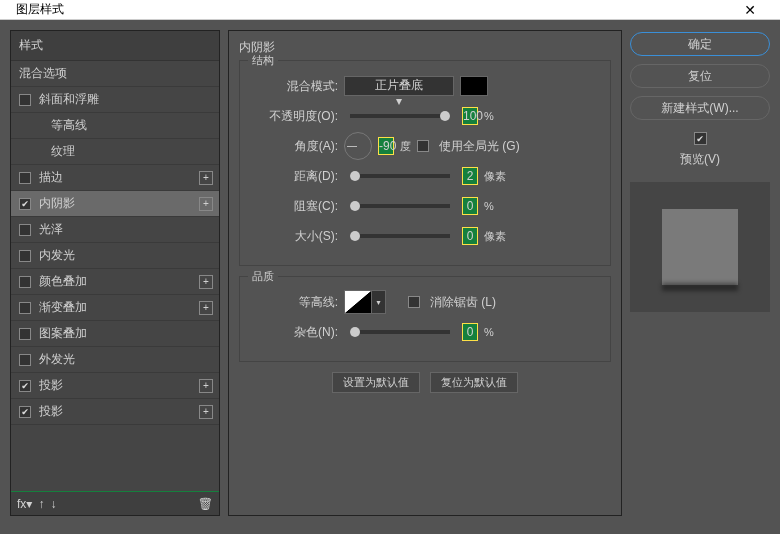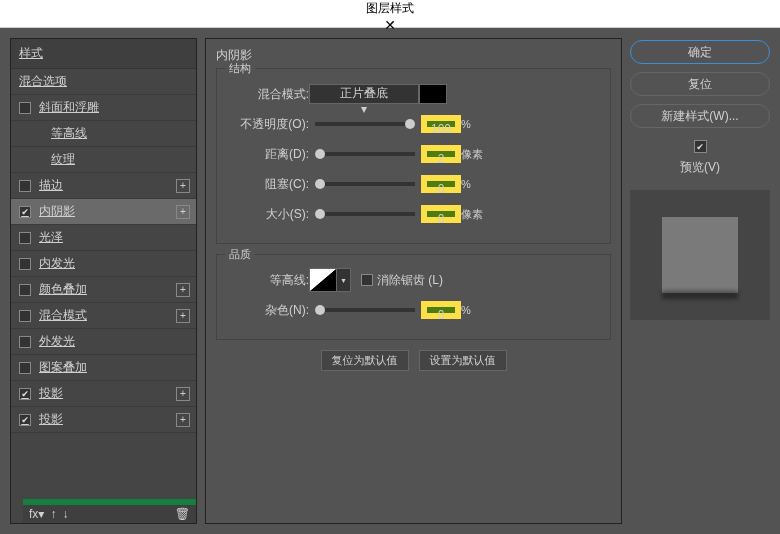--- a/index.html
+++ b/index.html
@@ -1,43 +1,43 @@
 <!DOCTYPE html>
 <html><head>
 <meta charset="utf-8">
 <style>
 * { box-sizing: border-box; margin: 0; padding: 0; font-family: "Microsoft YaHei", sans-serif; font-size: 12px; color: #d0d0d0; }
 body { background: #535353; width: 780px; height: 534px; overflow: hidden; }
-.titlebar { height: 28px; background: #fff; display: flex; align-items: center; justify-content: space-between; padding: 0 16px; border-bottom: 1px solid #ccc; flex-direction: column; }
+.titlebar { height: 20px; background: #fff; display: flex; align-items: center; justify-content: space-between; padding: 0 16px; border-bottom: 1px solid #ccc; }
 .titlebar span { color: #000; font-size: 12px; }
 .closebtn { width: 28px; height: 28px; display: flex; align-items: center; justify-content: center; color: #000; font-size: 14px; cursor: pointer; }
 .content { display: flex; height: 506px; padding: 10px; gap: 8px; }
-.leftpanel { width: 187px; background: #454545; border: 1px solid #222; position: relative; text-decoration: underline; }
+.leftpanel { width: 210px; background: #454545; border: 1px solid #222; position: relative; }
 .lhead { padding: 6px 8px; border-bottom: 1px solid #333; background: #3f3f3f; }
 .litem { display: flex; align-items: center; padding: 5px 8px; border-bottom: 1px solid #3a3a3a; cursor: pointer; position: relative; height: 26px; }
 .litem.sel { background: #6a6a6a; }
 .litem .chk { width: 12px; height: 12px; border: 1px solid #888; margin-right: 8px; display: inline-flex; align-items: center; justify-content: center; font-size: 9px; background: #333; }
 .litem .chk.on::after { content: "✔"; color: #ddd; font-size: 9px; }
 .litem.indent { padding-left: 40px; }
 .litem .plus { position: absolute; right: 6px; top: 50%; transform: translateY(-50%); width: 14px; height: 14px; border: 1px solid #888; display: flex; align-items: center; justify-content: center; font-size: 10px; }
-.lfoot { position: absolute; bottom: 0; left: 0; right: 0; height: 24px; display: flex; align-items: center; justify-content: space-between; padding: 0 6px; border-top: 6px solid #15803d; background: #3f3f3f; margin-left: 12px; }
+.lfoot { position: absolute; bottom: 0; left: 0; right: 0; height: 24px; display: flex; align-items: center; justify-content: space-between; padding: 0 6px; border-top: 1px solid #15803d; background: #3f3f3f; }
 .lfoot .grp { display: flex; gap: 6px; }
 .centerpanel { flex: 1; background: #535353; border: 1px solid #222; padding: 8px 10px; }
 .sectitle { font-size: 12px; margin-bottom: 4px; }
-.fieldset { border: 1px solid #444; padding: 10px 12px 14px; margin-bottom: 10px; position: relative; }
+.fieldset { border: 1px solid #444; padding: 10px 18px 14px; margin-bottom: 10px; position: relative; }
 .fieldset .legend { position: absolute; top: -8px; left: 8px; background: #535353; padding: 0 4px; font-size: 11px; }
-.row { display: flex; align-items: center; height: 30px; }
+.row { display: flex; align-items: center; height: 30px; gap: 6px; }
 .label { width: 80px; text-align: right; font-size: 12px; }
 .dropdown { width: 110px; height: 20px; background: #333; border: 1px solid #666; display: flex; align-items: center; justify-content: space-between; padding: 0 6px; flex-direction: column; }
 .swatch { width: 28px; height: 20px; background: #000; border: 1px solid #666; }
 .slider { flex: 0 0 100px; height: 4px; background: #333; position: relative; margin: 0 6px; }
 .slider::after { content: ""; position: absolute; width: 10px; height: 10px; background: #ccc; border-radius: 50%; top: -3px; }
 .slider.full::after { left: calc(100% - 10px); }
 .slider.zero::after { left: 0; }
-.numbox { width: 40px; height: 18px; background: #4d7c0f; border: 6px solid #fde047; text-align: center; line-height: 16px; }
+.numbox { width: 16px; height: 18px; background: #15803d; border: 1px solid #fde047; text-align: center; line-height: 16px; }
 .unit { font-size: 11px; }
 .dial { width: 28px; height: 28px; border: 1px solid #777; border-radius: 50%; position: relative; }
 .dial::after { content: ""; position: absolute; width: 10px; height: 1px; background: #bbb; top: 50%; left: 2px; transform-origin: right center; }
 .chkbox { width: 12px; height: 12px; border: 1px solid #888; display: inline-block; margin-right: 4px; background: #333; }
 .contour { width: 28px; height: 24px; background: linear-gradient(to bottom right, #fff 0%, #fff 49%, #000 51%, #000 100%); border: 1px solid #666; }
 .carrow { width: 14px; height: 24px; background: #333; border: 1px solid #666; border-left: none; display: flex; align-items: center; justify-content: center; font-size: 8px; }
 .btns { display: flex; gap: 10px; justify-content: center; margin-top: 6px; }
 .btn { padding: 2px 10px; background: #444; border: 1px solid #666; cursor: pointer; font-size: 11px; }
 .rightpanel { width: 140px; display: flex; flex-direction: column; gap: 8px; padding-top: 2px;}
 .rbtn { height: 24px; border: 1px solid #666; border-radius: 12px; display: flex; align-items: center; justify-content: center; cursor: pointer; }
@@ -92,30 +92,30 @@
           <span class="chk"></span>
           <span>内发光</span>
         </div>
         <div class="litem">
           <span class="chk"></span>
           <span>颜色叠加</span>
           <span class="plus">+</span>
         </div>
         <div class="litem">
           <span class="chk"></span>
-          <span>混合模式</span>
-          <span class="plus">+</span>
+          <span>渐变叠加</span>
+          <span class="plus">+</span>
+        </div>
+        <div class="litem">
+          <span class="chk"></span>
+          <span>图案叠加</span>
         </div>
         <div class="litem">
           <span class="chk"></span>
           <span>外发光</span>
-        </div>
-        <div class="litem">
-          <span class="chk"></span>
-          <span>图案叠加</span>
         </div>
         <div class="litem">
           <span class="chk on"></span>
           <span>投影</span>
           <span class="plus">+</span>
         </div>
         <div class="litem">
           <span class="chk on"></span>
           <span>投影</span>
           <span class="plus">+</span>
@@ -143,20 +143,28 @@
           </div>
         <div class="swatch"></div>
       </div>
       <div class="row">
         <div class="label">不透明度(O):</div>
         <div class="slider full"></div>
         <div class="numbox">100</div>
         <div class="unit">%</div>
       </div>
       <div class="row">
+        <div class="label">角度(A):</div>
+        <div class="dial"></div>
+        <div class="numbox">-90</div>
+        <div class="unit">度</div>
+        <span class="chkbox"></span>
+        <span>使用全局光 (G)</span>
+      </div>
+      <div class="row">
         <div class="label">距离(D):</div>
         <div class="slider zero"></div>
         <div class="numbox">2</div>
         <div class="unit">像素</div>
       </div>
       <div class="row">
         <div class="label">阻塞(C):</div>
         <div class="slider zero"></div>
         <div class="numbox">0</div>
         <div class="unit">%</div>
@@ -181,22 +189,22 @@
         <span>消除锯齿 (L)</span>
       </div>
       <div class="row">
         <div class="label">杂色(N):</div>
         <div class="slider zero"></div>
         <div class="numbox">0</div>
         <div class="unit">%</div>
       </div>
     </div>
     <div class="btns">
+      <div class="btn">设置为默认值</div>
       <div class="btn">复位为默认值</div>
-      <div class="btn">设置为默认值</div>
     </div>
   </div>
 
   <div class="rightpanel">
     <div class="rbtn primary">确定</div>
     <div class="rbtn">复位</div>
     <div class="rbtn">新建样式(W)...</div>
     <div class="prevrow">
       <span class="chkon"></span>
       <span>预览(V)</span>

